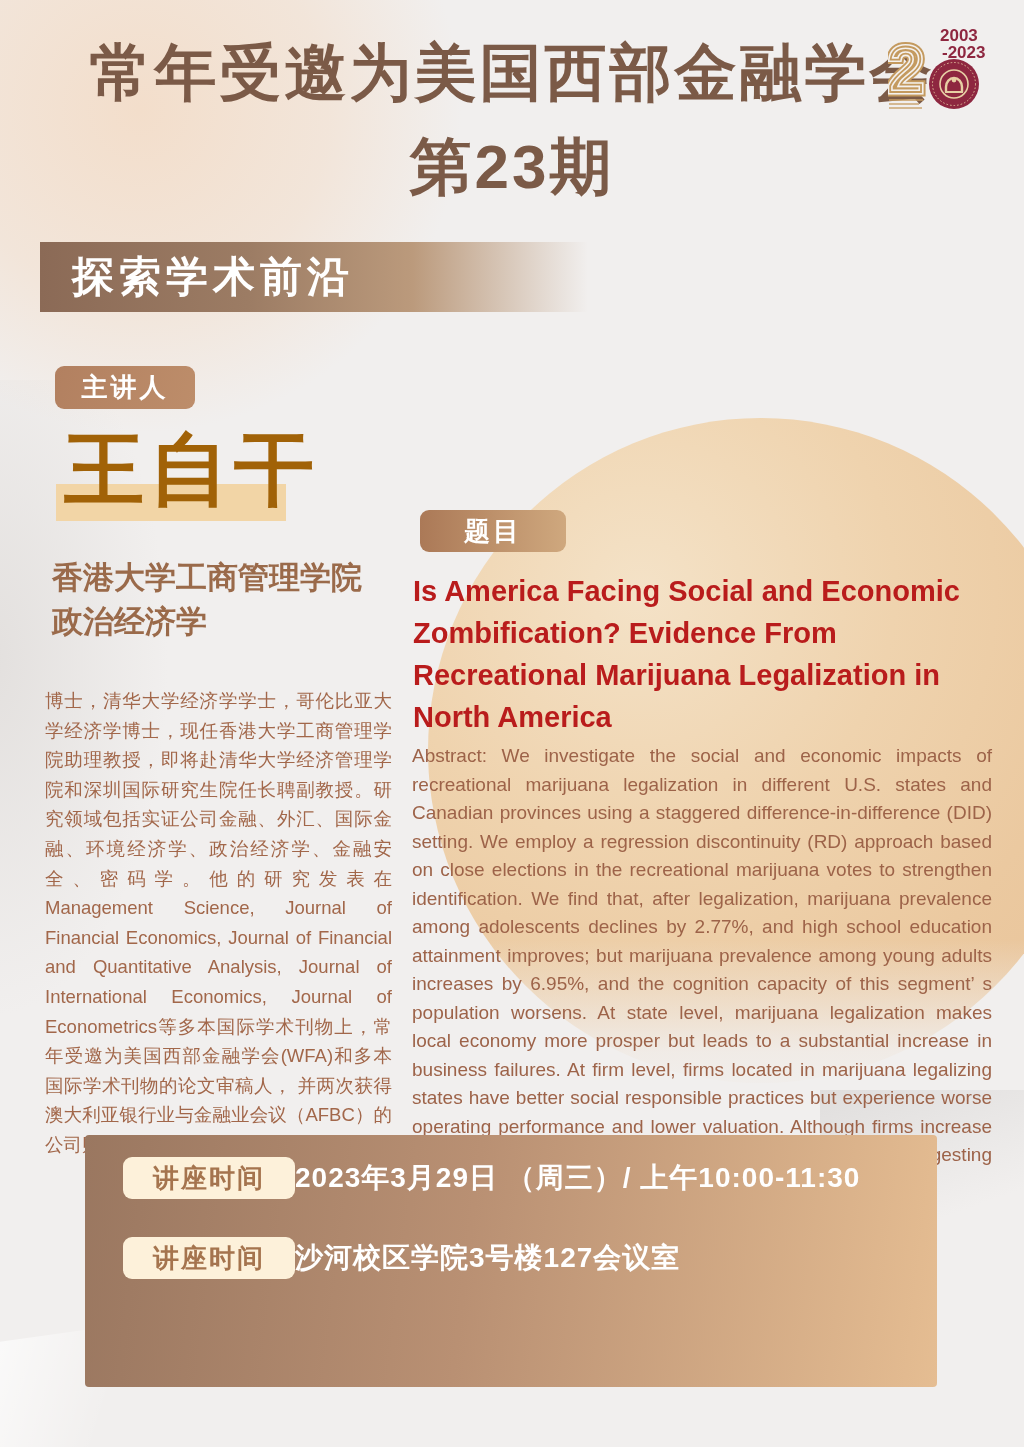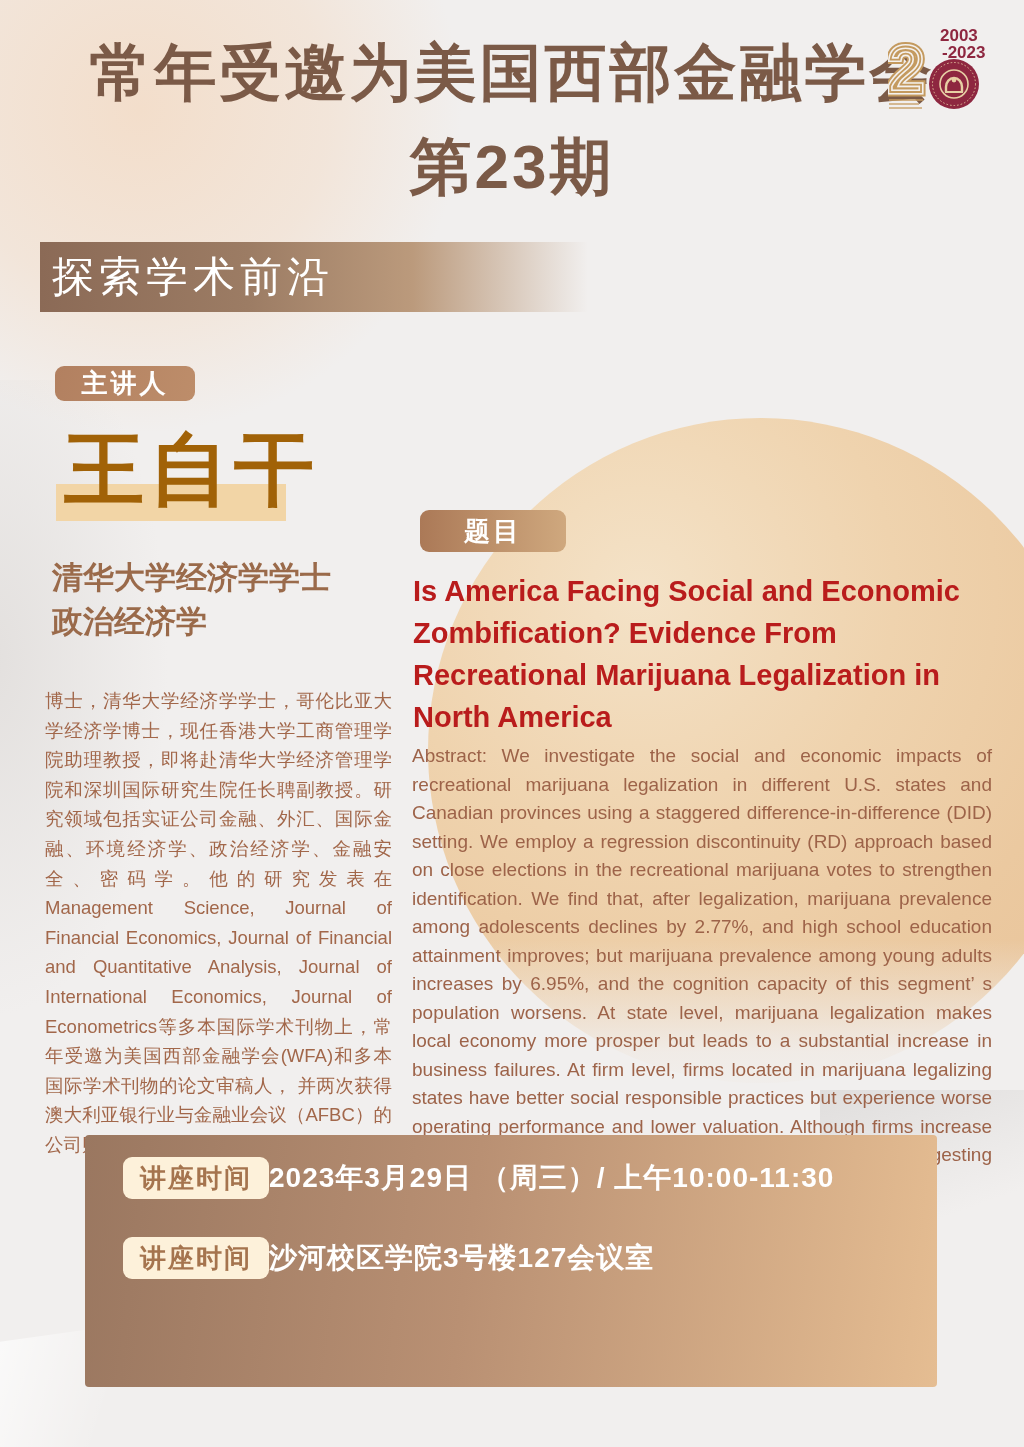--- a/index.html
+++ b/index.html
@@ -22,42 +22,42 @@
   .bg-streak-bottomleft{left:-40px;top:1330px;width:260px;height:160px;
     background:linear-gradient(115deg, rgba(255,255,255,.9) 0%, rgba(255,255,255,0) 55%);
     transform:rotate(-8deg);}
   
   .layer{position:absolute;z-index:2;}
   .main-title{top:26px;left:0;width:100%;text-align:center;
     color:#7b5a47;font-weight:900;font-size:62px;line-height:94px;letter-spacing:3px;}
   .logo{left:888px;top:24px;width:112px;height:96px;}
   .banner{left:40px;top:242px;width:548px;height:70px;display:flex;align-items:center;
     background:linear-gradient(to right,#8b6a56 0%,#9c7c64 38%,#bb9a7c 68%,rgba(238,230,222,0) 100%);}
-  .banner-text{padding-left:12px;color:#ffffff;font-size:42px;font-weight:400;letter-spacing:5px;}
+  .banner-text{padding-left:32px;color:#ffffff;font-size:42px;font-weight:700;letter-spacing:5px;}
   .badge{display:flex;align-items:center;justify-content:center;border-radius:9px;
     color:#ffffff;font-size:26px;font-weight:700;letter-spacing:3px;}
-  .badge-speaker{left:55px;top:366px;width:140px;height:35px;
+  .badge-speaker{left:55px;top:366px;width:140px;height:43px;
     background:linear-gradient(105deg,#b28060 0%,#bd8d6a 100%);text-align:center;}
   .name-bar{left:56px;top:484px;width:230px;height:37px;background:#f2d5a6;z-index:1;}
   .speaker-name{left:64px;top:420px;font-size:80px;font-weight:800;color:#a16207;
     letter-spacing:5px;line-height:100px;z-index:2;}
   .affiliation{left:52px;top:556px;font-size:31px;font-weight:600;color:#9a6a4a;line-height:44px;}
   .bio{left:45px;top:686px;width:347px;font-size:18.5px;line-height:1.6;color:#a2674a;
     text-align:justify;}
   .badge-topic{left:420px;top:510px;width:146px;height:42px;
     background:linear-gradient(to right,#ab7957 0%,#cfa87e 100%);}
   .talk-title{left:413px;top:570px;width:584px;font-size:29px;font-weight:600;
     color:#b91c1c;line-height:42px;}
   .abstract{left:412px;top:742px;width:580px;font-size:19px;line-height:1.5;
     color:#9d6349;text-align:justify;}
   .info-panel{left:85px;top:1135px;width:852px;height:252px;border-radius:4px;
     background:linear-gradient(97deg,#9a7760 0%,#b99073 45%,#e5bd92 100%);
     box-sizing:border-box;padding:22px 0 0 38px;}
   .info-row{display:flex;align-items:center;margin-bottom:38px;}
-  .info-label{width:146px;height:42px;background:#fdf1da;border-radius:9px;
+  .info-label{width:172px;height:42px;background:#fdf1da;border-radius:9px;
     color:#a5744e;font-size:26px;font-weight:700;letter-spacing:2px;
     display:flex;align-items:center;justify-content:center;flex:none;}
   .info-value{color:#ffffff;font-size:28px;font-weight:700;letter-spacing:1px;}
 </style>
 </head>
 <body>
 
 <div class="poster">
 
   <div class="bg bg-blob-topleft"></div>
@@ -94,21 +94,21 @@
   </div>
 
   <div class="layer banner">
     <span class="banner-text">探索学术前沿</span>
   </div>
 
   <div class="layer badge badge-speaker">主讲人</div>
   <div class="layer name-bar"></div>
   <div class="layer speaker-name">王自干</div>
   <div class="layer affiliation">
-    <div>清华大学经济学学士</div>
+    <div>香港大学工商管理学院</div>
     <div>政治经济学</div>
   </div>
   <div class="layer bio"> 博士，清华大学经济学学士，哥伦比亚大学经济学博士，现任香港大学工商管理学院助理教授，即将赴清华大学经济管理学院和深圳国际研究生院任长聘副教授。研究领域包括实证公司金融、外汇、国际金融、环境经济学、政治经济学、金融安全、密码学。他的研究发表在 Management Science, Journal of Financial Economics, Journal of Financial and Quantitative Analysis, Journal of International Economics, Journal of Econometrics等多本国际学术刊物上，常年受邀为美国西部金融学会(WFA)和多本国际学术刊物的论文审稿人， 并两次获得澳大利亚银行业与金融业会议（AFBC）的公司财务最佳论文奖等多项奖项。</div>
 
   <div class="layer badge badge-topic">题目</div>
   <div class="layer talk-title">Is America Facing Social and Economic Zombification? Evidence From Recreational Marijuana Legalization in North America</div>
   <div class="layer abstract">Abstract: We investigate the social and economic impacts of recreational marijuana legalization in different U.S. states and Canadian provinces using a staggered difference-in-difference (DID) setting. We employ a regression discontinuity (RD) approach based on close elections in the recreational marijuana votes to strengthen identification. We find that, after legalization, marijuana prevalence among adolescents declines by 2.77%, and high school education attainment improves; but marijuana prevalence among young adults increases by 6.95%, and the cognition capacity of this segment’ s population worsens. At state level, marijuana legalization makes local economy more prosper but leads to a substantial increase in business failures. At firm level, firms located in marijuana legalizing states have better social responsible practices but experience worse operating performance and lower valuation. Although firms increase R&amp;D expenditures, their patents outcomes are worse off, suggesting lower innovation capacity.</div>
 
   <div class="layer info-panel">
     <div class="info-row">

